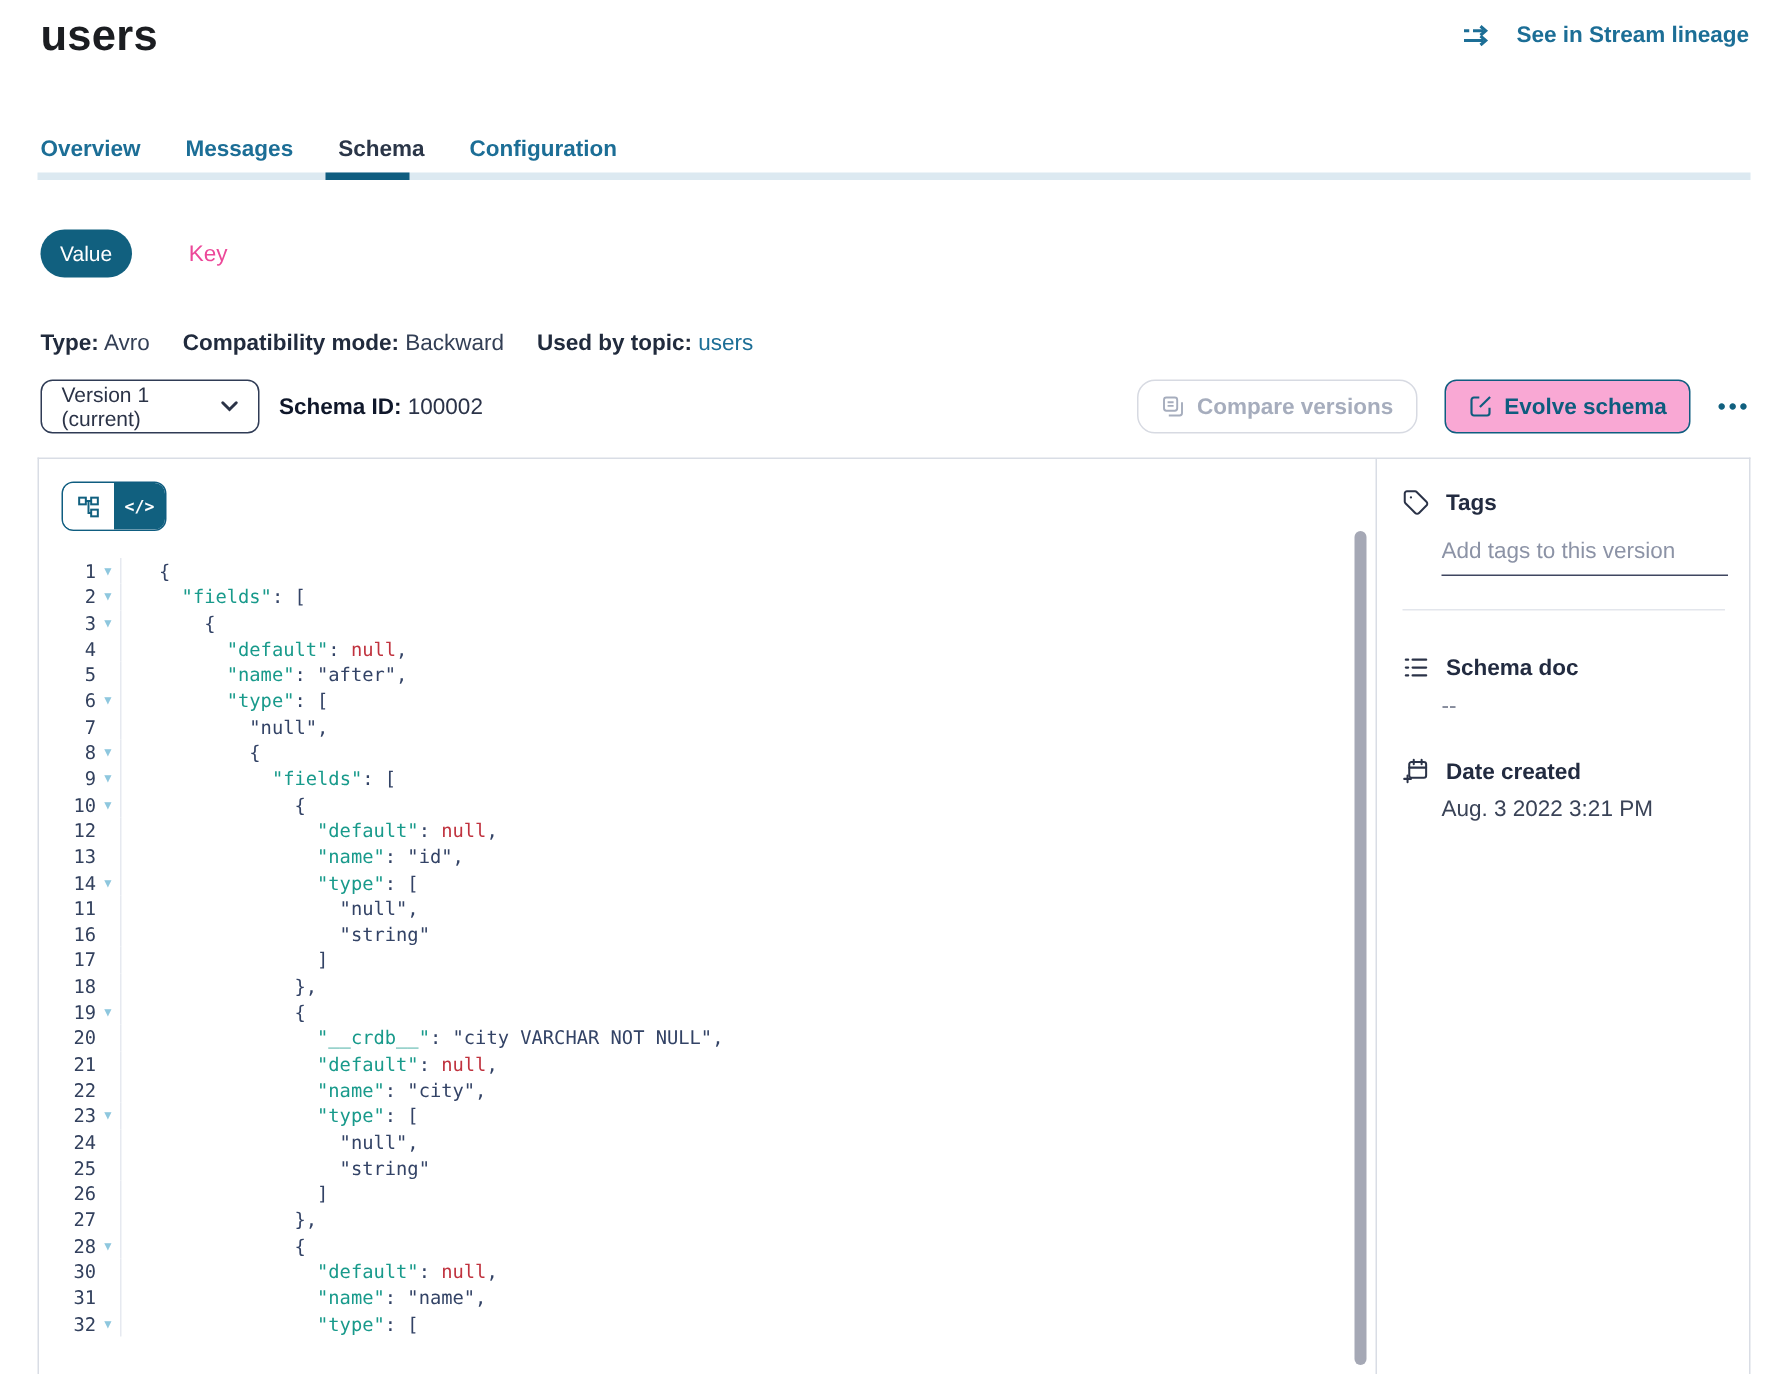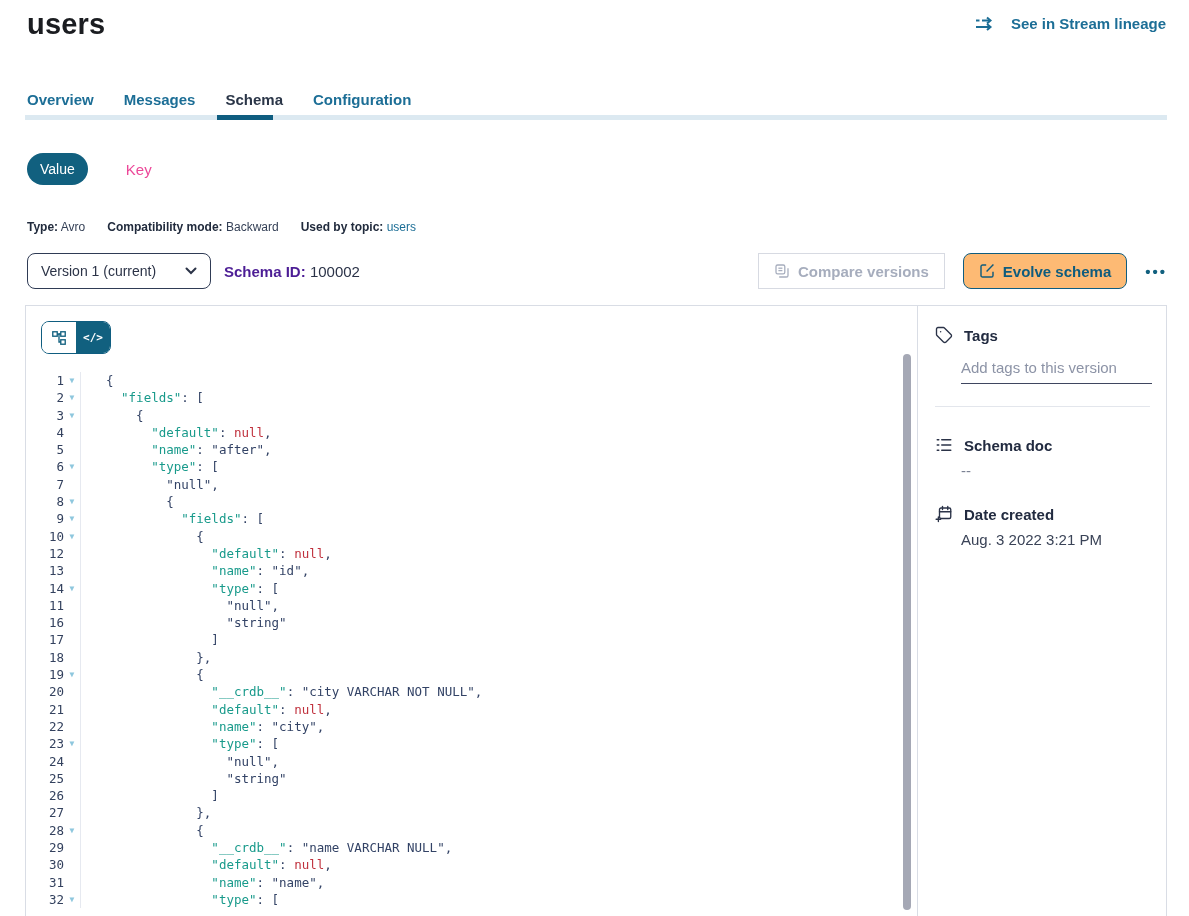--- a/index.html
+++ b/index.html
@@ -19,38 +19,38 @@
   .tab-track { position:absolute; left:25px; top:115px; width:1142px; height:5px; background:#dce9f1; }
   .tab-active-bar { position:absolute; left:217px; top:115px; width:56px; height:5px; background:#0f5d80; }
 
   
   .vk-row { position:absolute; left:27px; top:153px; display:flex; align-items:center; }
   .value-btn { background:#11607f; color:#fff; font-size:14px; border:none; border-radius:16px;
     padding:8px 13px; cursor:pointer; font-family:inherit; }
   .key-btn { margin-left:38px; color:#ec4899; font-size:15px; cursor:pointer; }
 
   
-  .meta-row { position:absolute; left:27px; top:220px; display:flex; gap:22px; font-size:12px; }
+  .meta-row { position:absolute; left:27px; top:220px; display:flex; gap:22px; font-size:15px; }
   .meta-item b { color:#212b3d; font-weight:700; }
   .meta-item span { color:#333f55; }
   .meta-item .link { color:#1c6e96; cursor:pointer; }
 
   
   .controls { position:absolute; left:27px; top:253px; width:1140px; height:36px;
     display:flex; align-items:center; }
-  .version-select { width:184px; height:36px; border:1px solid #2f3b55; border-radius:8px;
+  .version-select { width:146px; height:36px; border:1px solid #2f3b55; border-radius:8px;
     background:#fff; display:flex; align-items:center; justify-content:space-between;
     padding:0 13px; font-size:14px; color:#2b3347; cursor:pointer; }
   .schema-id { margin-left:13px; font-size:15px; }
-  .schema-id b { color:#4c1d95; }
+  .schema-id b { color:#0f172a; }
   .right-controls { margin-left:auto; display:flex; align-items:center; gap:18px; }
-  .compare-btn { height:36px; border:1px solid #d7dae2; border-radius:0; background:#fff;
+  .compare-btn { height:36px; border:1px solid #d7dae2; border-radius:12px; background:#fff;
     color:#a6adbd; font-size:15px; font-weight:700; padding:0 15px; display:flex;
     align-items:center; gap:8px; font-family:inherit; }
-  .evolve-btn { height:36px; border:1px solid #0f5d80; border-radius:8px; background:#fdba74;
+  .evolve-btn { height:36px; border:1px solid #0f5d80; border-radius:8px; background:#f9a8d4;
     color:#0e5c7e; font-size:15px; font-weight:700; padding:11px 15px; display:flex;
     align-items:center; gap:8px; cursor:pointer; font-family:inherit; }
   .more-btn { color:#11607f; font-size:15px; font-weight:700; letter-spacing:2px; cursor:pointer; }
 
   
   .panel { position:absolute; left:25px; top:305px; width:1142px; height:612px;
     border:1px solid #d9dde5; border-bottom:none; background:#fff; display:flex; }
   .code-pane { position:relative; flex:1; overflow:hidden; }
   .view-toggle { position:absolute; left:15px; top:15px; display:flex; border:1px solid #0f5d80;
     border-radius:8px; overflow:hidden; height:33px; }
@@ -323,25 +323,20 @@
           <span class="ln">27</span>
           <span class="fold"></span>
           <span class="codetext"><span>            },</span></span>
         </div>
         <div class="code-row">
           <span class="ln">28</span>
           <span class="fold">▼</span>
           <span class="codetext"><span>            {</span></span>
         </div>
         <div class="code-row">
-          <span class="ln">29</span>
-          <span class="fold"></span>
-          <span class="codetext"><span>              </span><span class="tok-k">"__crdb__"</span><span>: "name VARCHAR NULL",</span></span>
-        </div>
-        <div class="code-row">
           <span class="ln">30</span>
           <span class="fold"></span>
           <span class="codetext"><span>              </span><span class="tok-k">"default"</span><span>: </span><span class="tok-n">null</span><span>,</span></span>
         </div>
         <div class="code-row">
           <span class="ln">31</span>
           <span class="fold"></span>
           <span class="codetext"><span>              </span><span class="tok-k">"name"</span><span>: "name",</span></span>
         </div>
         <div class="code-row">

